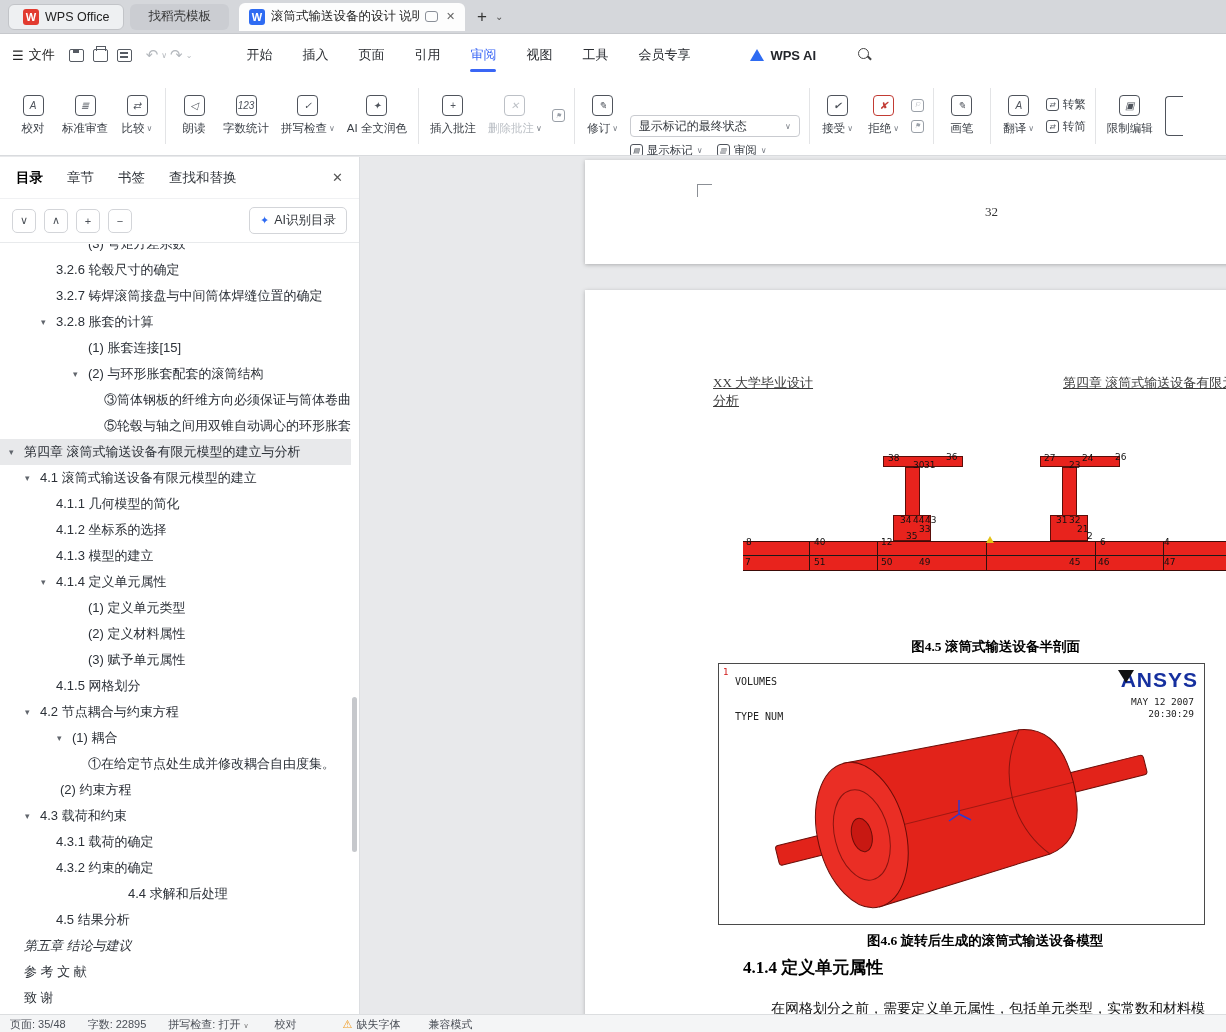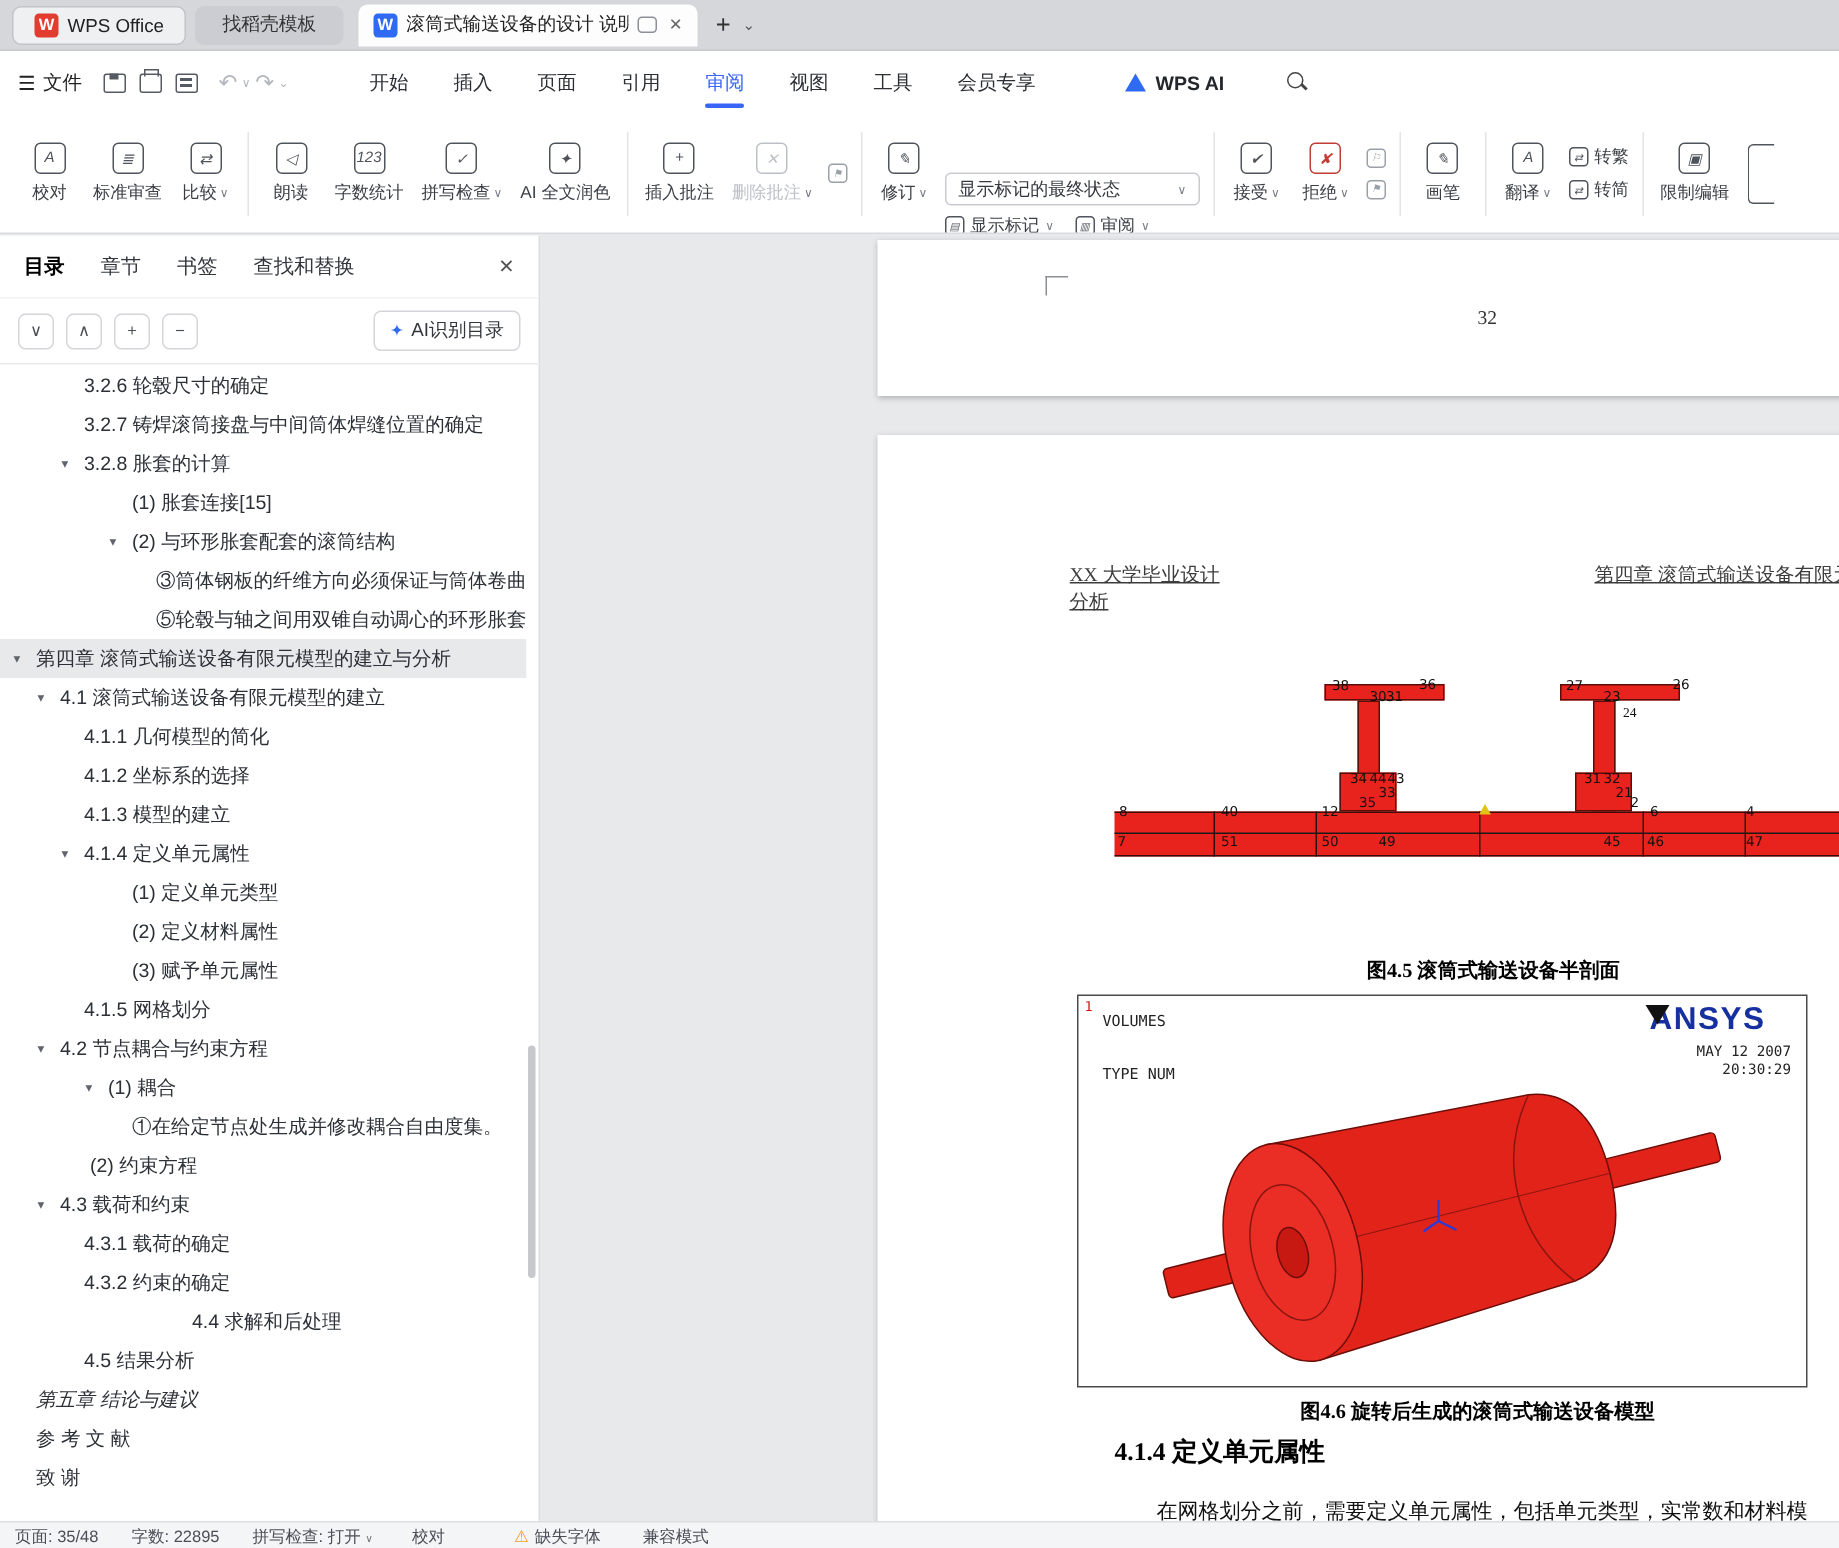--- a/index.html
+++ b/index.html
@@ -96,21 +96,21 @@
   .dg-axis { position:absolute; left:243px; top:83px; width:0; height:0; border-left:4px solid transparent; border-right:4px solid transparent; border-bottom:7px solid #e3c216; }
 
   .cap45 { position:absolute; left:158px; top:348px; width:505px; text-align:center; font-size:13.5px; color:#000; font-weight:bold; }
   .cap46 { position:absolute; left:140px; top:642px; width:520px; text-align:center; font-size:13.5px; color:#000; font-weight:bold; }
 
   
   #ansys { position:absolute; left:133px; top:373px; width:487px; height:262px; border:1.5px solid #4a4a4a; background:#fff; font-family:"DejaVu Sans Mono",monospace; }
   .an-mark { position:absolute; left:4px; top:3px; color:#d01515; font-size:9px; }
   .an-vol { position:absolute; left:16px; top:12px; font-size:10px; color:#222; }
   .an-type { position:absolute; left:16px; top:26px; font-size:10px; color:#222;margin-top:21px; }
-  .an-logo { position:absolute; right:27px; top:4px; font-family:"Liberation Sans",sans-serif; font-weight:800; font-size:21px; color:#16309f; letter-spacing:1px; }
+  .an-logo { position:absolute; right:6px; top:4px; font-family:"Liberation Sans",sans-serif; font-weight:800; font-size:21px; color:#16309f; letter-spacing:1px; }
   .an-logo::before { content:""; position:absolute; left:-3px; top:2px; width:0; height:0; border-left:8px solid transparent; border-right:8px solid transparent; border-top:13px solid #111; }
   .an-date { position:absolute; right:10px; top:32px; font-size:9.5px; color:#222; }
   .an-time { position:absolute; right:10px; top:44px; font-size:9.5px; color:#222; }
   .an-roller { position:absolute; left:35px; top:48px; }
 
   .sec-head { position:absolute; left:158px; top:666px; font-size:17px; font-weight:bold; color:#000; }
   .body-par { position:absolute; left:158px; top:708px; width:500px; font-size:14px; color:#111; text-indent:28px; line-height:22px; }
 
   
   #statusbar { position:absolute; left:0; top:1014px; width:1226px; height:18px; background:#f4f5f6; border-top:1px solid #dcdee0; display:flex; align-items:flex-start; padding:2px 10px 0; font-size:11px; color:#4a4f57; }
@@ -355,20 +355,21 @@
     <span class="sq">∨</span>
     <span class="sq">∧</span>
     <span class="sq">+</span>
     <span class="sq">−</span>
     <span class="ai-btn">
       <i class="ai-chip">✦</i>
       <span>AI识别目录</span>
     </span>
   </div>
   <div id="toc-list">
+      <div class="toc-row cut" style="padding-left: 88px;"><span>(3) 弯矩方差系数</span></div>
       <div class="toc-row" style="padding-left: 56px;"><span>3.2.6 轮毂尺寸的确定</span></div>
       <div class="toc-row" style="padding-left: 56px;"><span>3.2.7 铸焊滚筒接盘与中间筒体焊缝位置的确定</span></div>
       <div class="toc-row" style="padding-left: 56px;"><span class="toc-caret" style="left: 41px;">▾</span><span>3.2.8 胀套的计算</span></div>
       <div class="toc-row" style="padding-left: 88px;"><span>(1) 胀套连接[15]</span></div>
       <div class="toc-row" style="padding-left: 88px;"><span class="toc-caret" style="left: 73px;">▾</span><span>(2) 与环形胀套配套的滚筒结构</span></div>
       <div class="toc-row" style="padding-left: 104px;"><span>③筒体钢板的纤维方向必须保证与筒体卷曲 ...</span></div>
       <div class="toc-row" style="padding-left: 104px;"><span>⑤轮毂与轴之间用双锥自动调心的环形胀套 ...</span></div>
       <div class="toc-row selected" style="padding-left: 24px;"><span class="toc-caret" style="left: 9px;">▾</span><span>第四章 滚筒式输送设备有限元模型的建立与分析</span></div>
       <div class="toc-row" style="padding-left: 40px;"><span class="toc-caret" style="left: 25px;">▾</span><span>4.1 滚筒式输送设备有限元模型的建立</span></div>
       <div class="toc-row" style="padding-left: 56px;"><span>4.1.1 几何模型的简化</span></div>
@@ -423,21 +424,21 @@
       <div class="dg-tick" style="left:352px;"></div>
       <div class="dg-tick" style="left:420px;"></div>
       <div class="dg-axis"></div>
       <div id="diagram-labels">
           <span class="dg-label" style="left: 145px; top: 0px;">38</span>
           <span class="dg-label" style="left: 170px; top: 7px;">30</span>
           <span class="dg-label" style="left: 181px; top: 7px;">31</span>
           <span class="dg-label" style="left: 203px; top: -1px;">36</span>
           <span class="dg-label" style="left: 301px; top: 0px;">27</span>
           <span class="dg-label" style="left: 326px; top: 7px;">23</span>
-          <span class="dg-label" style="left: 339px; top: 17px; font-family: Liberation Serif, serif;">24</span>
+          <span class="dg-label" style="left: 339px; top: 0;">24</span>
           <span class="dg-label" style="left: 372px; top: -1px;">26</span>
           <span class="dg-label" style="left: 157px; top: 62px;">34</span>
           <span class="dg-label" style="left: 170px; top: 62px;">44</span>
           <span class="dg-label" style="left: 182px; top: 62px;">43</span>
           <span class="dg-label" style="left: 176px; top: 71px;">33</span>
           <span class="dg-label" style="left: 163px; top: 78px;">35</span>
           <span class="dg-label" style="left: 313px; top: 62px;">31</span>
           <span class="dg-label" style="left: 326px; top: 62px;">32</span>
           <span class="dg-label" style="left: 334px; top: 71px;">21</span>
           <span class="dg-label" style="left: 344px; top: 78px;">2</span>

